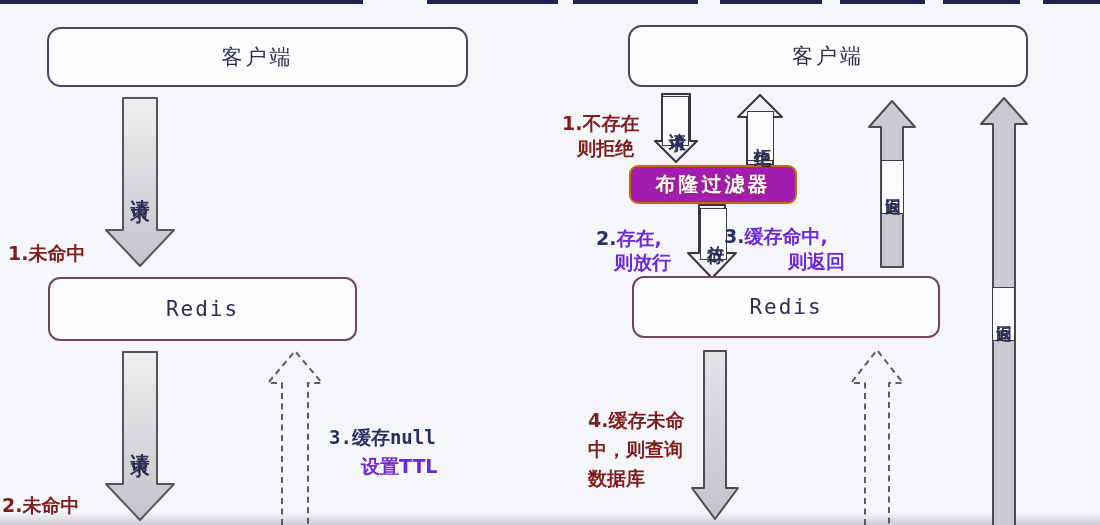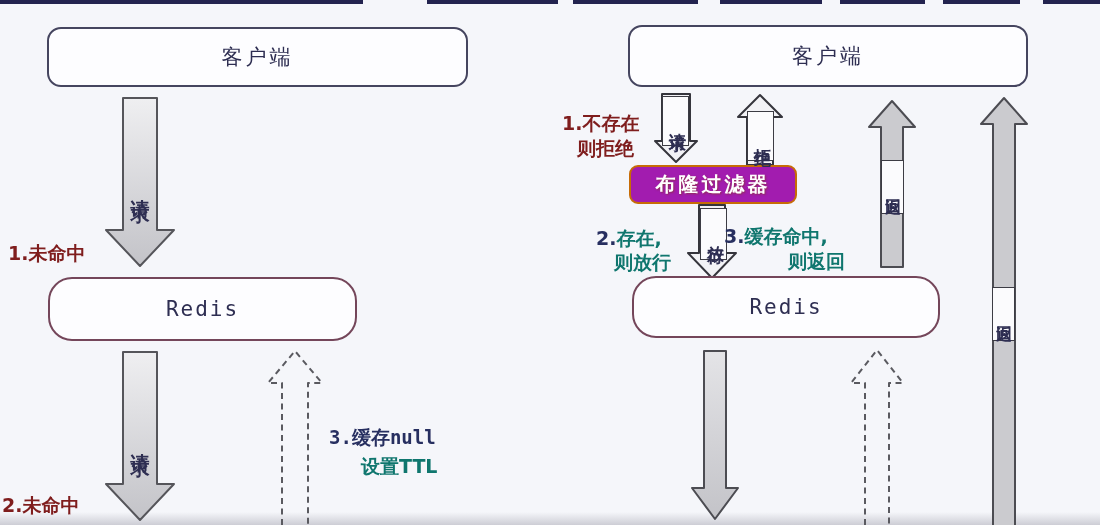--- a/index.html
+++ b/index.html
@@ -4,36 +4,36 @@
 <style>
   html,body{margin:0;padding:0;background:#f5f6fa;}
   .stage{position:relative;width:1100px;height:525px;background:#f5f6fa;overflow:hidden;
          font-family:"DejaVu Sans",sans-serif;}
   .tseg{position:absolute;top:0;height:4px;background:#23234f;}
   .bottom-shadow{position:absolute;left:0;bottom:0;width:1100px;height:13px;
          background:linear-gradient(to bottom,rgba(190,190,198,0),rgba(178,178,188,.6));}
   .box{position:absolute;background:#fdfdff;border:2px solid #45455f;border-radius:14px;
        display:flex;align-items:center;justify-content:center;color:#2e2e52;box-sizing:border-box;}
   .box.client{font-size:21px;font-weight:500;letter-spacing:3px;}
-  .box.redis{border:2px solid #74465a;border-radius:24px;
+  .box.redis{border:2px solid #74465a;border-radius:12px;
        font-family:"DejaVu Sans Mono",monospace;font-size:21px;letter-spacing:2px;align-items:center;}
   .bloom{position:absolute;background:#a21caf;border:2px solid #c76c06;border-radius:9px;
        display:flex;align-items:center;justify-content:center;color:#ffffff;font-size:20px;
        font-weight:700;letter-spacing:3px;text-shadow:1px 1px 2px rgba(130,60,0,.55);
        box-sizing:border-box;z-index:3;}
   svg.arrow{position:absolute;overflow:visible;z-index:1;}
   .vlabel{position:absolute;writing-mode:vertical-rl;text-orientation:upright;
        font-weight:700;color:#2e2e52;text-align:center;line-height:1.25;z-index:4;
        box-sizing:border-box;}
   .vlabel.plain{font-size:19px;letter-spacing:5px;}
   .vlabel.boxed{background:#fbfbfd;border:1.5px solid #3c3c44;font-size:17px;letter-spacing:2px;}
   .vlabel.boxed.small{font-size:16px;border-width:1px;letter-spacing:1px;}
   .step{position:absolute;font-size:19px;font-weight:600;white-space:nowrap;z-index:5;}
   .maroon{color:#7f1d1d;}
-  .green{color:#0f766e;}
+  .green{color:#6d28d9;}
   .navy{color:#272f60;}
   .mono{font-family:"DejaVu Sans Mono",monospace;}
   .boxes{z-index:2;}
   
   #cbl{left:47px;top:27px;width:421px;height:60px;}
   #al1{left:105px;top:97px;}
   #al1l{left:128px;top:156px;width:24px;height:64px;}
   #s1{left:8px;top:241px;}
   #rbl{left:48px;top:277px;width:309px;height:64px;}
   #al2{left:105px;top:351px;}
@@ -168,20 +168,23 @@
     <defs>
         <linearGradient id="g3" x1="0" y1="0" x2="0" y2="1">
       <stop offset="0" stop-color="#e4e4e7"></stop>
           <stop offset="1" stop-color="#c3c3c8"></stop>
     </linearGradient>
       </defs>
     <polygon points="13,1 35,1 35,138 47,138 24,169 1,138 13,138" fill="url(#g3)" stroke="#4c4c52" stroke-width="2" stroke-linejoin="round"></polygon>
   </svg>
 
   <div id="s4" class="step maroon">
+    <div>4.缓存未命</div>
+    <div>中，则查询</div>
+    <div>数据库</div>
   </div>
 
   <svg id="dar" class="arrow" width="54" height="176">
     <path d="M15,176 L15,34 L1,34 L27,1 L53,34 L39,34 L39,176" fill="none" stroke="#5a5a60" stroke-width="2" stroke-dasharray="6 4.5" stroke-linejoin="round"></path>
   </svg>
 
   <svg id="ta2" class="arrow" width="48" height="428">
     <path d="M35,428 L35,27 L47,27 L24,1 L1,27 L13,27 L13,428" fill="#cbcbcf" stroke="#4c4c52" stroke-width="2" stroke-linejoin="round"></path>
   </svg>
   <div id="ta2l" class="vlabel boxed small">返回</div>

